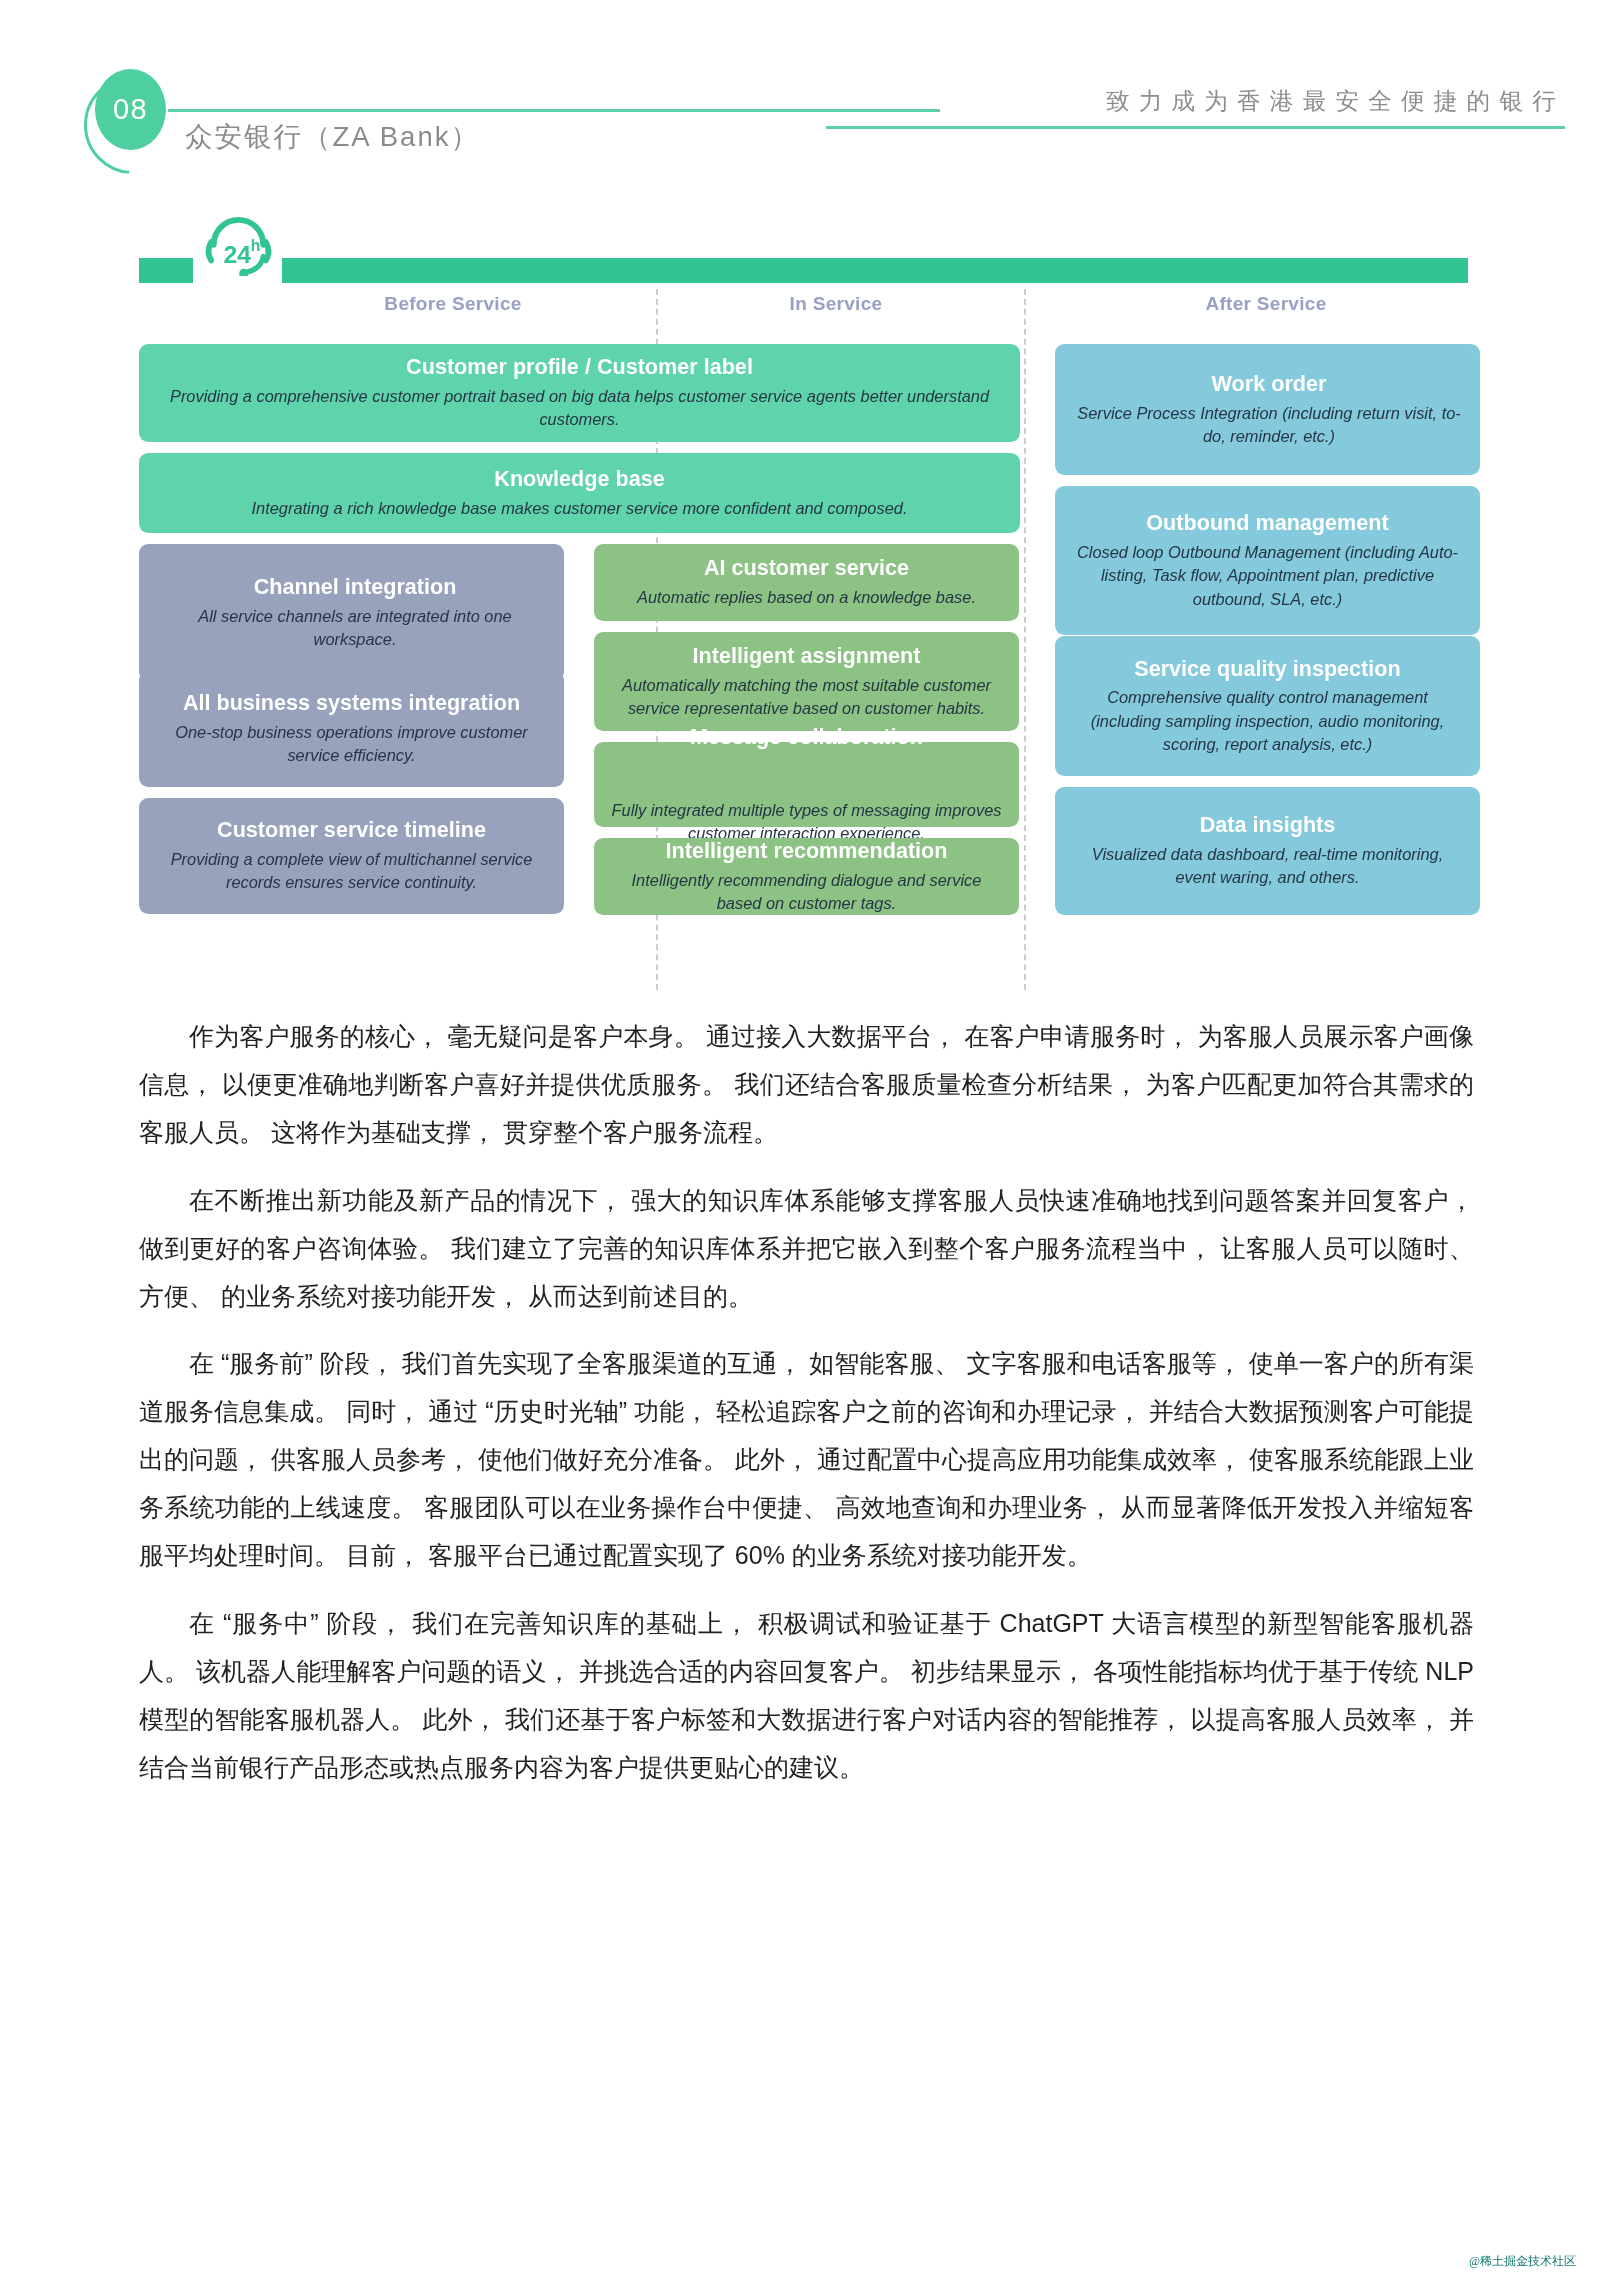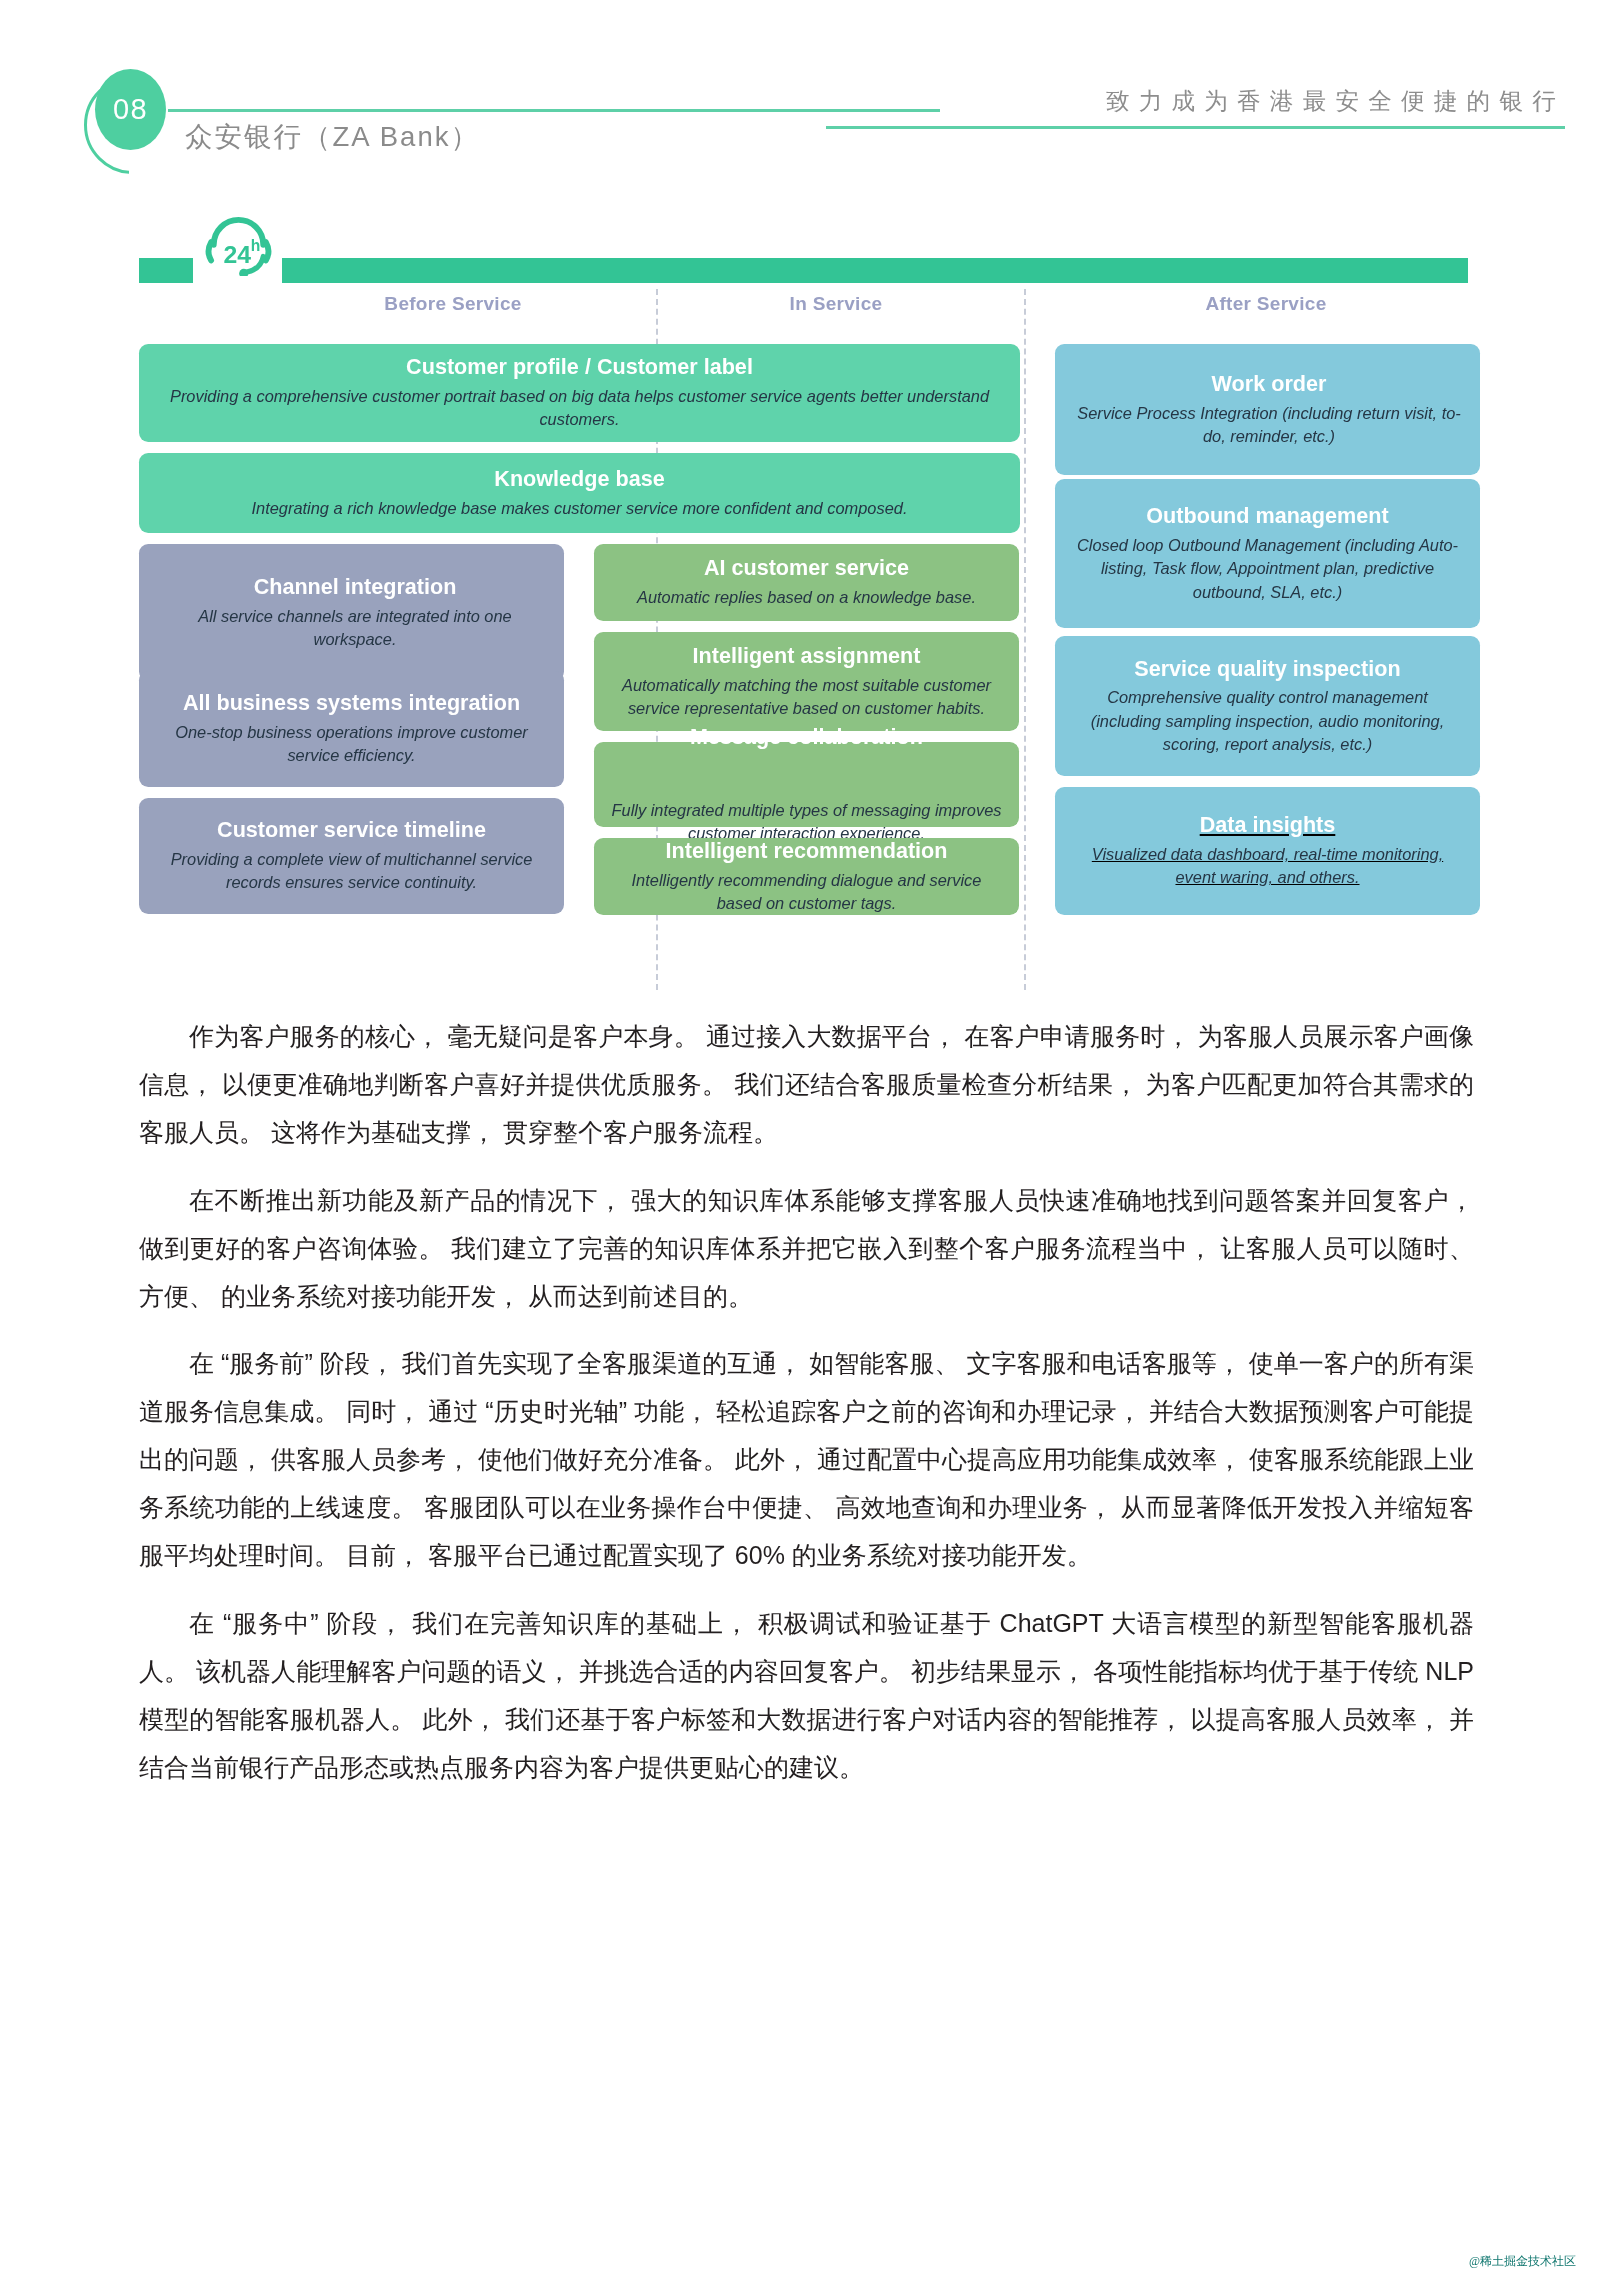--- a/index.html
+++ b/index.html
@@ -117,23 +117,23 @@
   .c-channel  { left:0px;   top:311px; width:425px; height:137px;padding-left:24px; }
   .c-bizsys   { left:0px;   top:438px; width:425px; height:116px; }
   .c-timeline { left:0px;   top:565px; width:425px; height:116px; }
   
   .c-ai       { left:455px; top:311px; width:425px; height:77px; }
   .c-assign   { left:455px; top:399px; width:425px; height:99px; }
   .c-msg      { left:455px; top:509px; width:425px; height:85px;gap:44px; }
   .c-rec      { left:455px; top:605px; width:425px; height:77px; }
   
   .c-work     { left:916px; top:111px; width:425px; height:131px;padding-left:20px; }
-  .c-outbound { left:916px; top:246px; width:425px; height:149px; }
+  .c-outbound { left:916px; top:253px; width:425px; height:149px; }
   .c-quality  { left:916px; top:403px; width:425px; height:140px; }
-  .c-insights { left:916px; top:554px; width:425px; height:128px;text-decoration:underline; }
+  .c-insights { left:916px; top:554px; width:425px; height:128px; }
 
   
   .body-text{
     position:absolute; left:139px; top:1012px;
     width:1335px;
   }
   .para{
     font-size:25px;
     line-height:1.92;
     color:#231f20;

